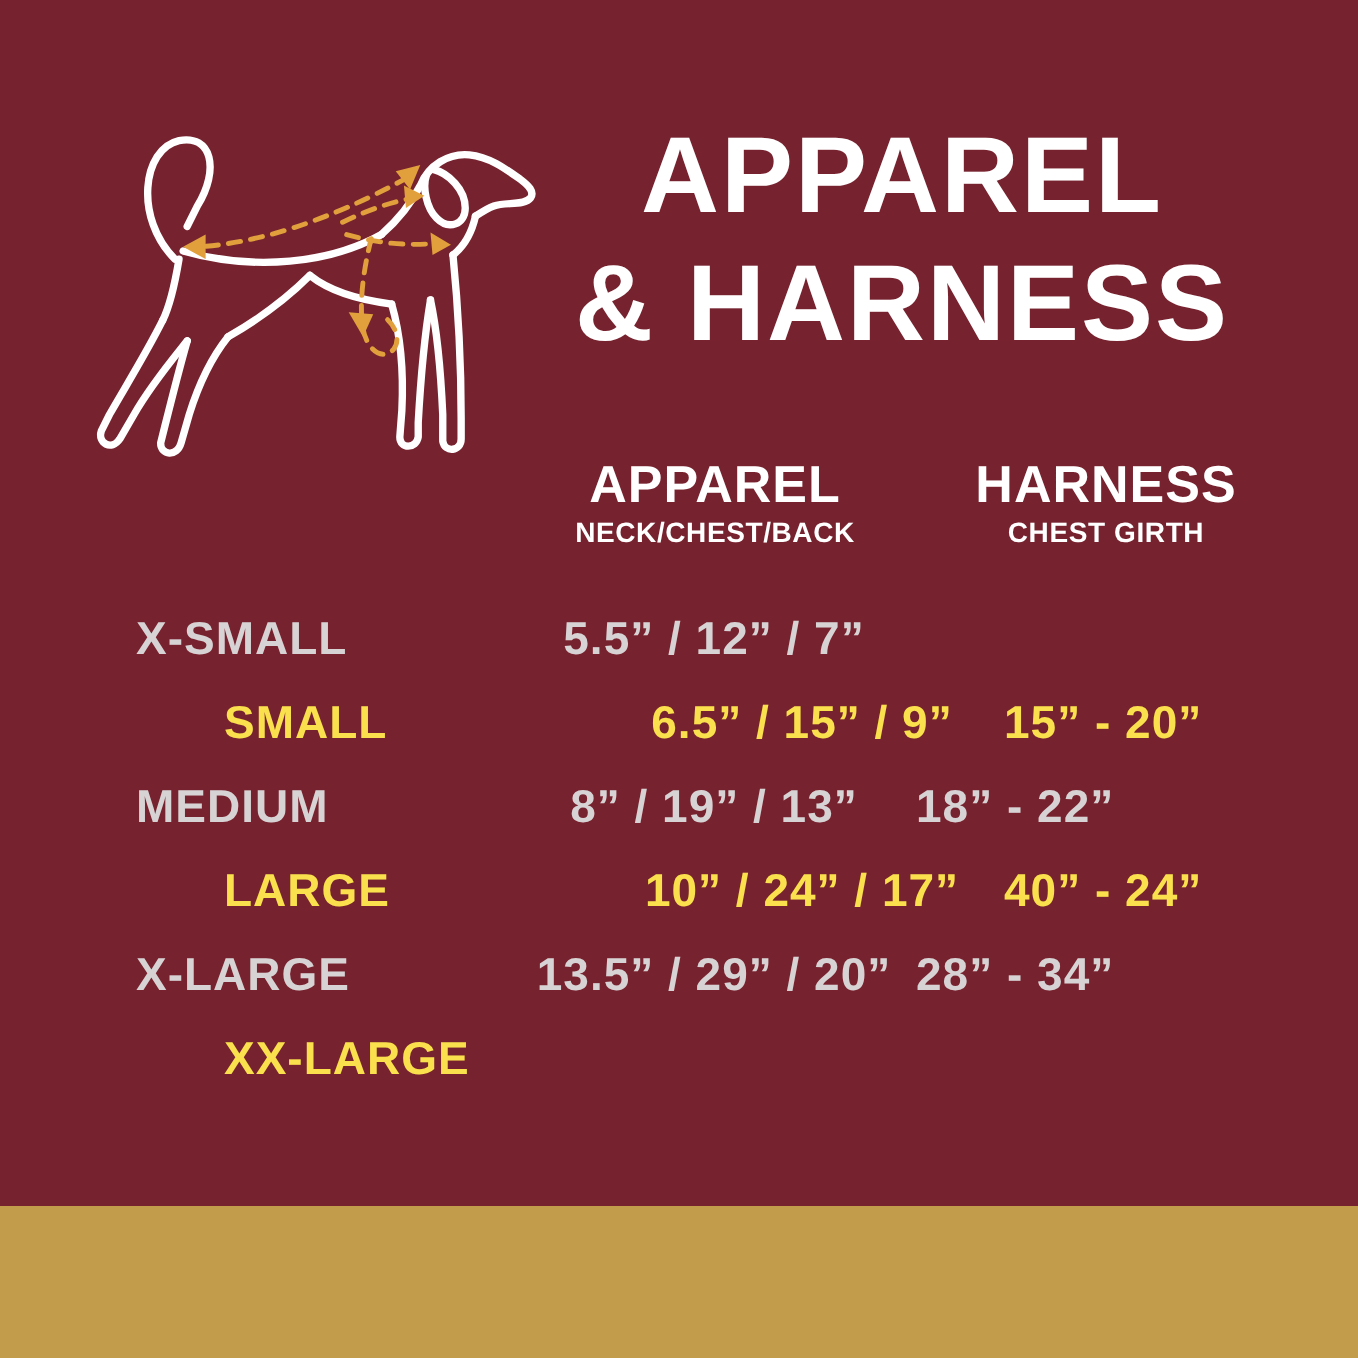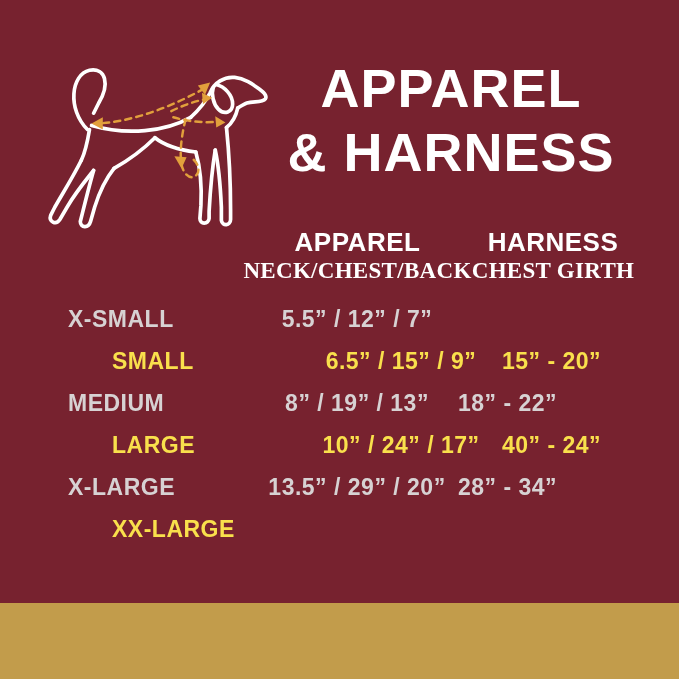--- a/index.html
+++ b/index.html
@@ -6,21 +6,21 @@
   .canvas{position:relative;width:679px;height:679px;background:#77222F;overflow:hidden;
           font-family:"Liberation Sans",sans-serif;}
   
   .title{position:absolute;left:263px;top:56px;width:376px;text-align:center;color:#FFFFFF;
          font-size:54px;font-weight:800;line-height:64px;letter-spacing:1px;}
   
   .dog-svg{position:absolute;left:40px;top:58px;width:236px;height:184px;}
   
   .col-head{position:absolute;text-align:center;color:#FFFFFF;font-weight:800;}
   .ch-main{font-size:26px;letter-spacing:.5px;}
-  .ch-sub{font-size:23px;letter-spacing:.3px;font-family:Liberation Serif, serif;}
+  .ch-sub{font-size:14px;letter-spacing:.3px;}
   .row{position:absolute;left:0;width:679px;height:30px;font-weight:800;font-size:23px;letter-spacing:.5px;}
   .row .size{position:absolute;left:68px;width:180px;text-align:left;}
   .row .apparel{position:absolute;left:233px;width:248px;text-align:center;}
   .row .harness{position:absolute;left:458px;width:190px;}
   .silver{color:#D7D2D3;padding-left:16px;}
   .yellow{color:#F9E04C;margin-left:44px;}
   
   .footer{position:absolute;left:0;top:603px;width:679px;height:76px;background:#C29C4B;}
 </style>
 </head>

